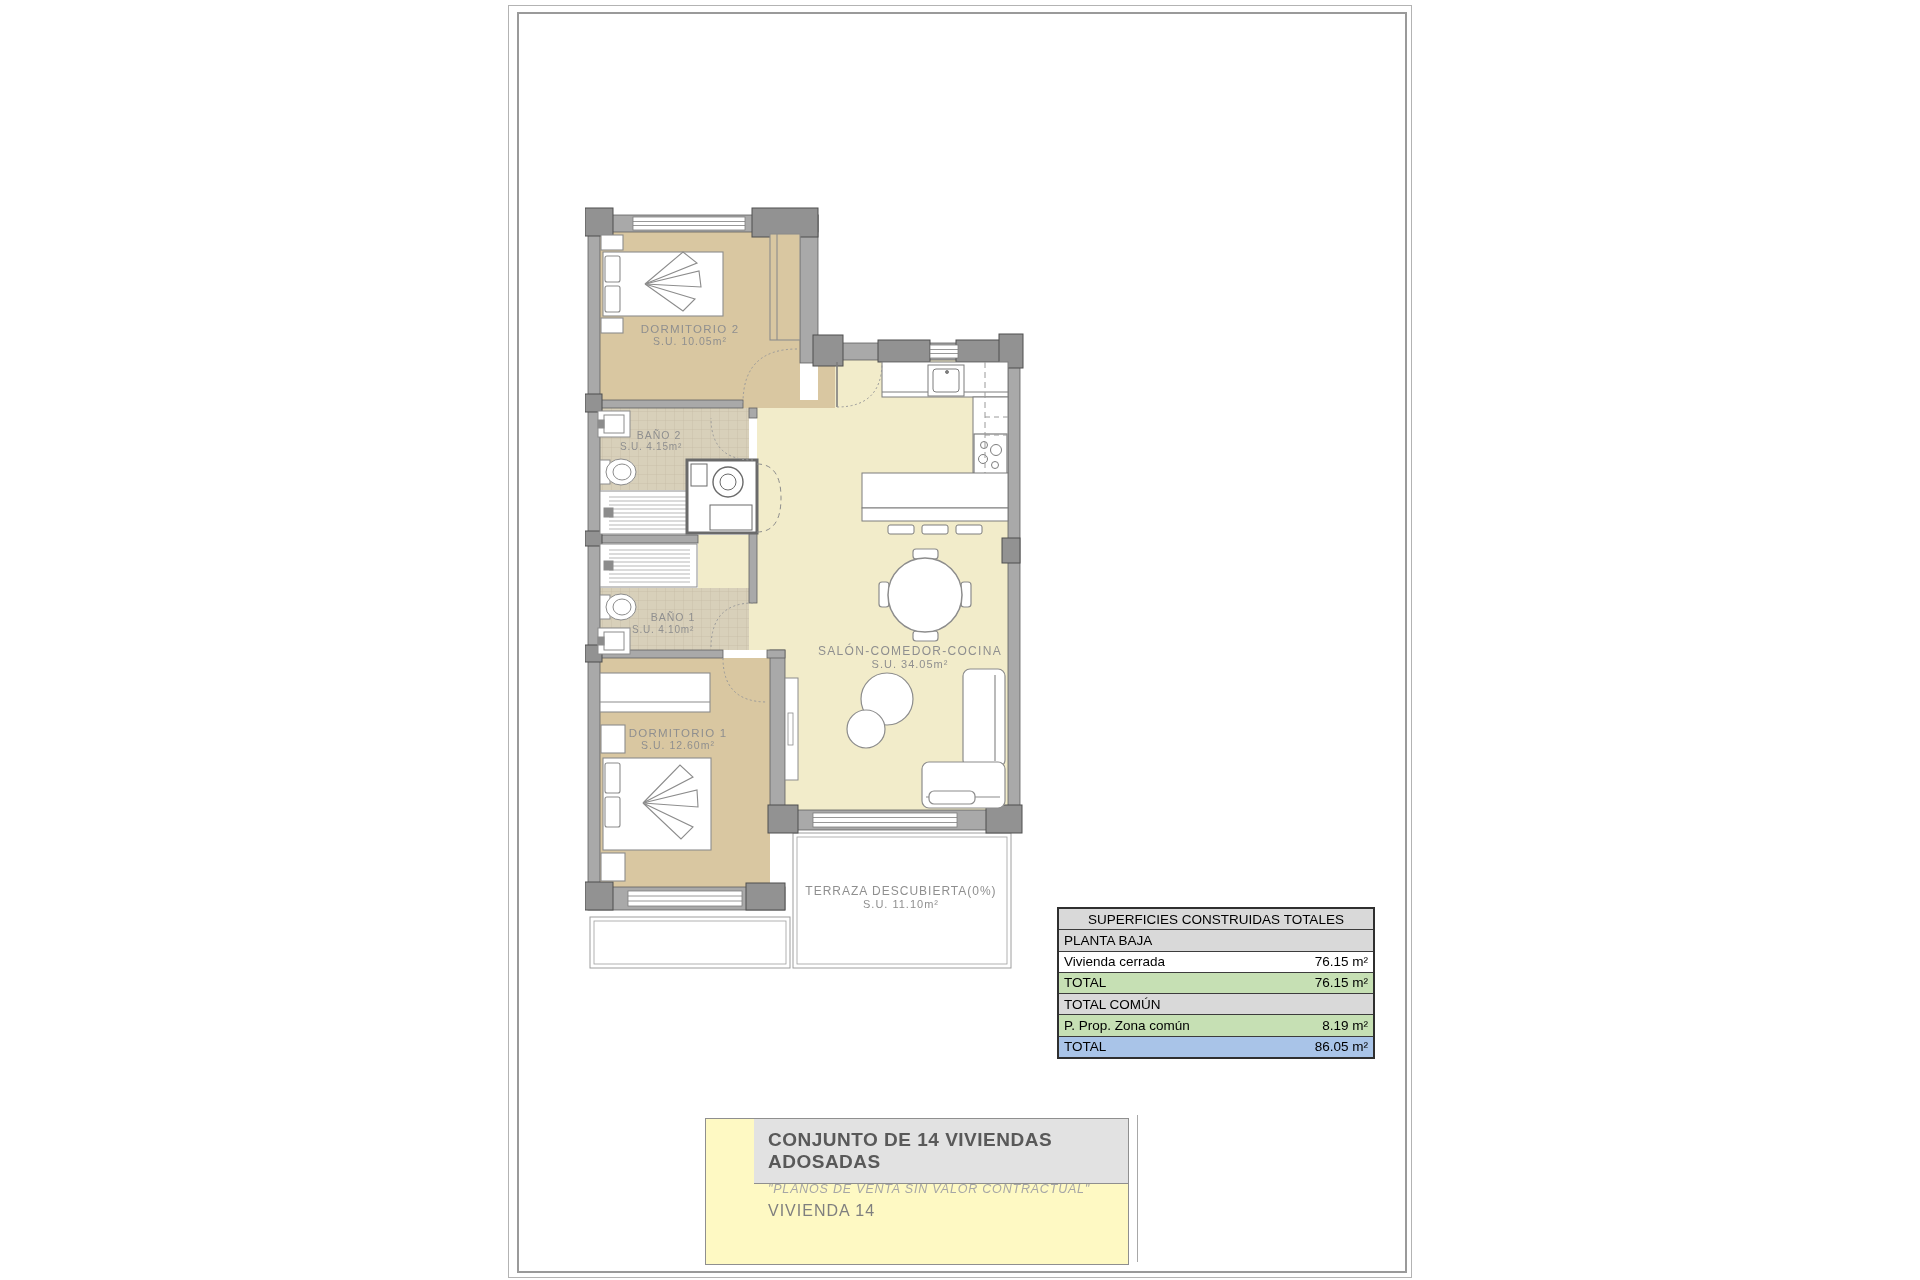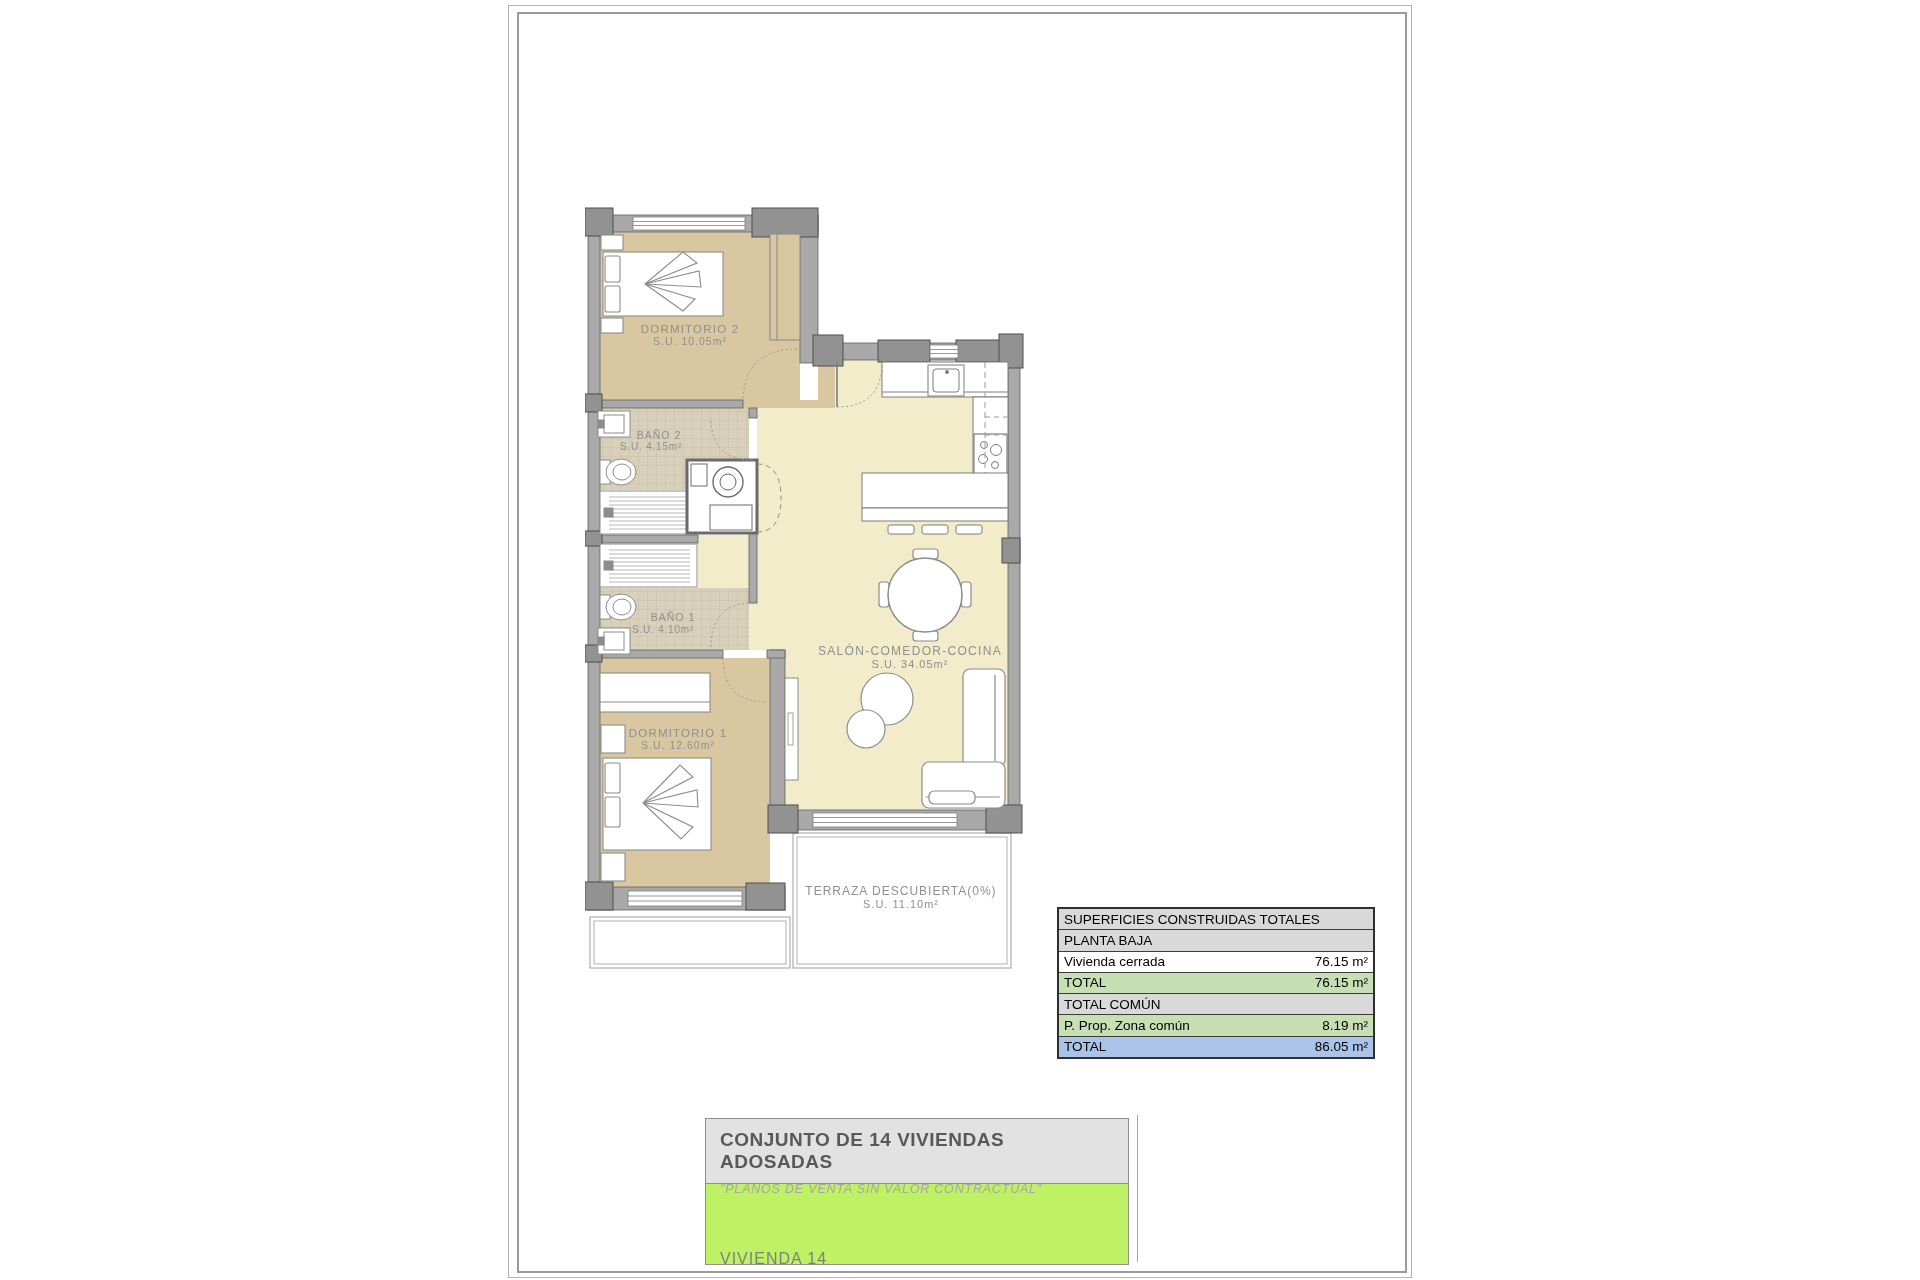--- a/index.html
+++ b/index.html
@@ -12,37 +12,37 @@
   
   #plan{position:absolute;left:585px;top:205px;width:440px;height:770px;}
   #plan text{font-family:"Liberation Sans",sans-serif;fill:#8f8f8f;}
 
   
   .areas-table{position:absolute;left:1057px;top:907px;width:318px;height:152px;
     border:2px solid #2f2f2f;box-sizing:border-box;display:flex;flex-direction:column;
     font-size:13.5px;color:#000;background:#fff;}
   .areas-table .row{display:flex;align-items:center;flex:1;border-top:1.5px solid #3c3c3c;
     padding:0 5px;box-sizing:border-box;}
-  .areas-table .row:first-child{border-top:none;justify-content:flex-start;background:#d9d9d9;}
+  .areas-table .row:first-child{border-top:none;justify-content:center;background:#d9d9d9;}
   .areas-table .label{flex:1;text-align:left;white-space:nowrap;}
   .areas-table .value{text-align:center;white-space:nowrap;}
   .bg-gray{background:#d9d9d9;justify-content:flex-end;}
   .bg-white{background:#ffffff;}
   .bg-green{background:#c6e0b4;}
   .bg-blue{background:#a9c4e8;}
 
   
   .title-block{position:absolute;left:705px;top:1118px;width:424px;height:147px;
-    border:1.5px solid #8f8f8f;box-sizing:border-box;background:#bef264;}
+    border:1.5px solid #8f8f8f;box-sizing:border-box;background:#fef9c3;padding-left:48px;}
   .title-block .tb-top{height:65px;background:#e2e2e2;border-bottom:1.5px solid #8f8f8f;
     box-sizing:border-box;padding:10px 14px 0 14px;}
   .tb-project{font-size:19px;font-weight:bold;color:#595959;letter-spacing:.5px;}
   .tb-disclaimer{font-size:12.5px;font-style:italic;color:#a6a6a6;letter-spacing:.8px;margin-top:9px;}
   .tb-bottom{padding:18px 14px 0 14px;}
-  .tb-unit{font-size:16px;color:#7f7f7f;letter-spacing:1px;margin-top:48px;}
+  .tb-unit{font-size:16px;color:#7f7f7f;letter-spacing:1px;}
   .tb-sideline{position:absolute;left:1137px;top:1115px;width:0;height:147px;border-left:1.5px solid #a8a8a8;}
 </style>
 </head>
 <body>
 
 <div id="screen">
 
   <div class="frame-outer"></div>
   <div class="frame-inner"></div>
 

